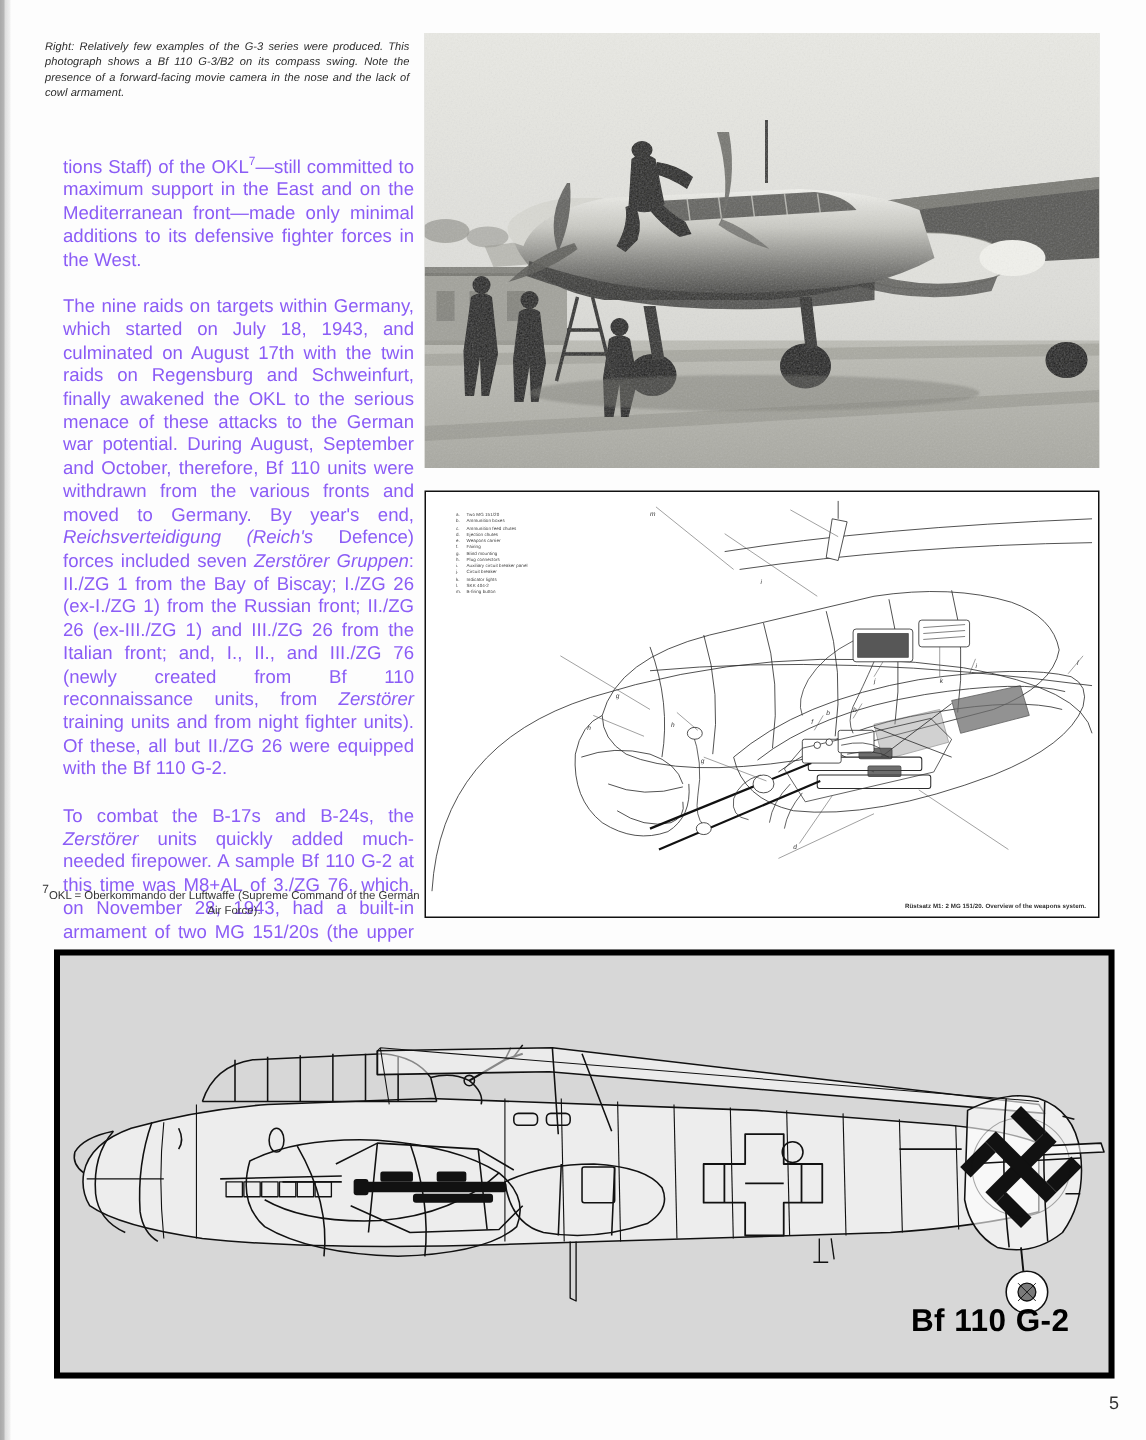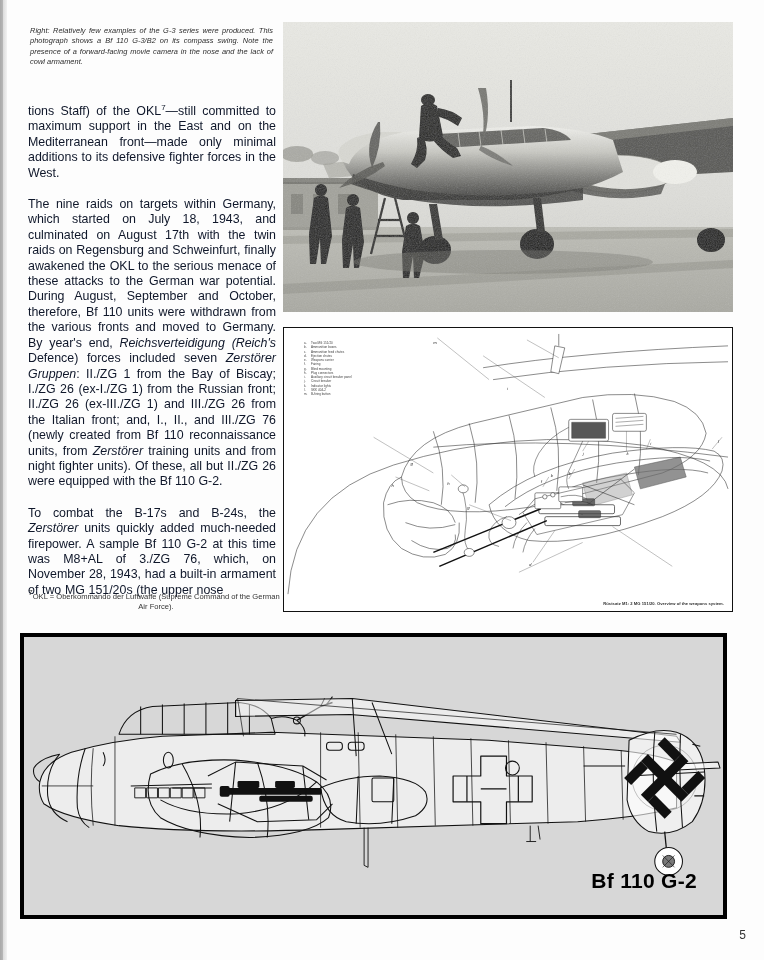--- a/index.html
+++ b/index.html
@@ -24,23 +24,23 @@
     position:absolute;left:30px;top:26px;width:243px;
     font-style:italic;font-size:7.4px;line-height:10.4px;
     color:#2b2b2b;text-align:justify;letter-spacing:.05px;
   }
   .caption-top .lead{}
 
   .body-col{
     position:absolute;left:28px;top:104px;width:248px;
   }
   .body-col p{
-    margin:0 0 16px 0;
+    margin:0 0 16px 14px;
     font-size:12.4px;line-height:15.4px;
-    color:#0f172a;text-align:justify;
+    color:#8b5cf6;text-align:justify;
     -webkit-hyphens:none;hyphens:none;
     word-spacing:.2px;
   }
   .body-col p:last-of-type{margin-bottom:0;}
   .body-col i{font-style:italic;}
   sup{font-size:8px;vertical-align:super;line-height:0;}
 
   .footnote{
     position:absolute;left:28px;top:592px;width:248px;
     font-size:7.6px;line-height:10.2px;color:#333;
@@ -68,21 +68,21 @@
   }
   .legend div{white-space:nowrap;}
   .legend .k{display:inline-block;width:7px;}
   .diagram-caption{
     position:absolute;right:8px;bottom:5px;
     font-size:4.1px;color:#2e2e2e;font-weight:bold;letter-spacing:.05px;
   }
 
   
   .plate{
-    position:absolute;left:20px;top:633px;width:707px;height:286px;
+    position:absolute;left:36px;top:633px;width:707px;height:286px;
     background:#d7d7d7;border:4px solid #000;box-sizing:border-box;
     overflow:hidden;
   }
   .plate svg{display:block;width:100%;height:100%;}
   .plate-label{
     position:absolute;right:26px;bottom:22px;
     font-size:21px;font-weight:bold;color:#000;letter-spacing:.3px;
     font-family:"Liberation Sans", sans-serif;
   }
 

